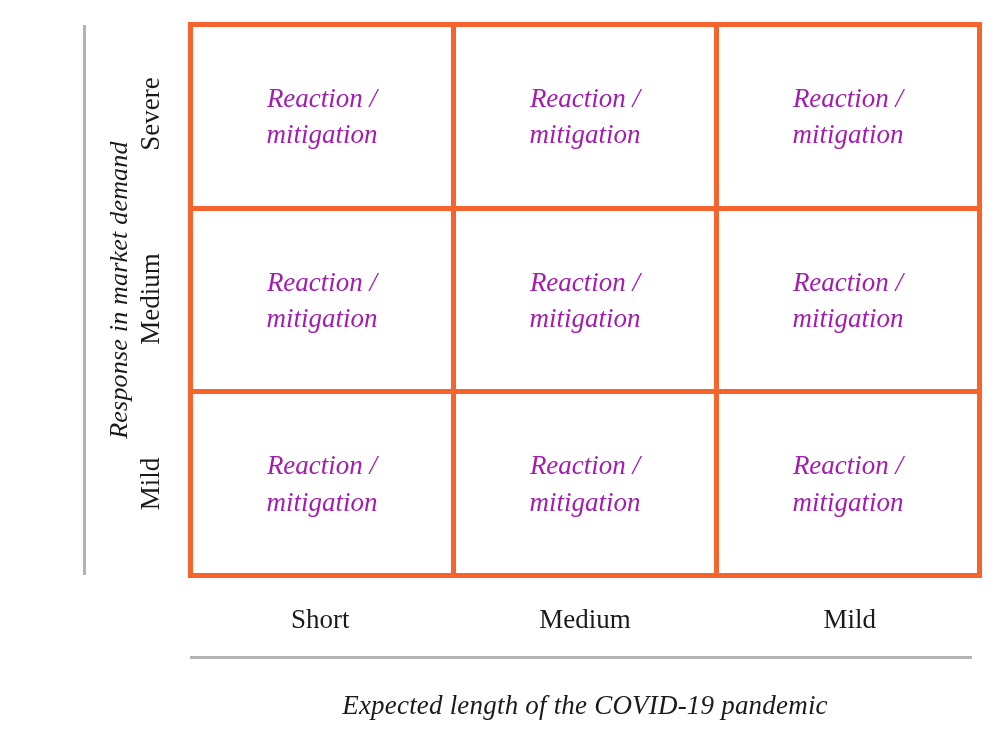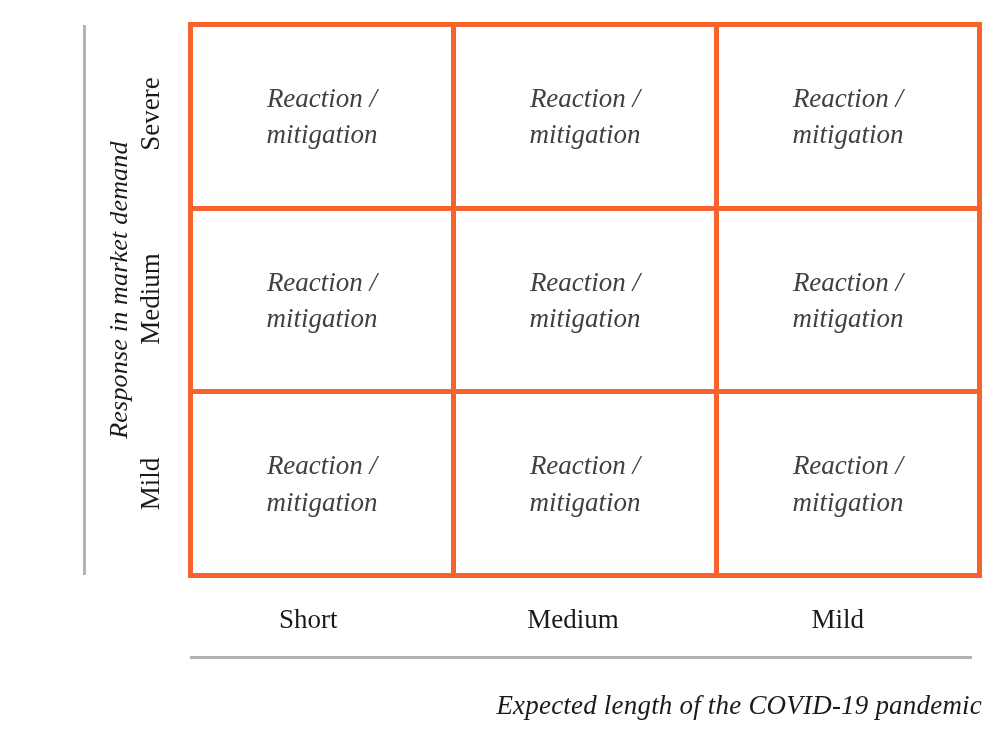--- a/index.html
+++ b/index.html
@@ -88,28 +88,28 @@
     display: flex;
     align-items: center;
     justify-content: center;
     text-align: center;
     box-sizing: border-box;
   }
   .cell-text {
     font-style: italic;
     font-size: 27px;
     line-height: 1.34;
-    color: #404040;
+    color: #a21caf;
     white-space: pre-line;
   }
 
   
   .x-ticks {
     position: absolute;
-    left: 176px;
+    left: 188px;
     top: 596px;
     width: 794px;
     height: 46px;
     display: grid;
     grid-template-columns: 1fr 1fr 1fr;
   }
   .x-tick {
     display: flex;
     align-items: center;
     justify-content: center;
@@ -127,21 +127,21 @@
     background: #b3b3b3;
   }
 
   .x-axis-title {
     position: absolute;
     left: 188px;
     top: 684px;
     width: 794px;
     height: 42px;
     line-height: 42px;
-    text-align: right;
+    text-align: center;
     font-style: italic;
     font-size: 27px;
     letter-spacing: 0.2px;
     color: #1a1a1a;
     white-space: nowrap;
   }
 </style>
 </head>
 <body>
 

